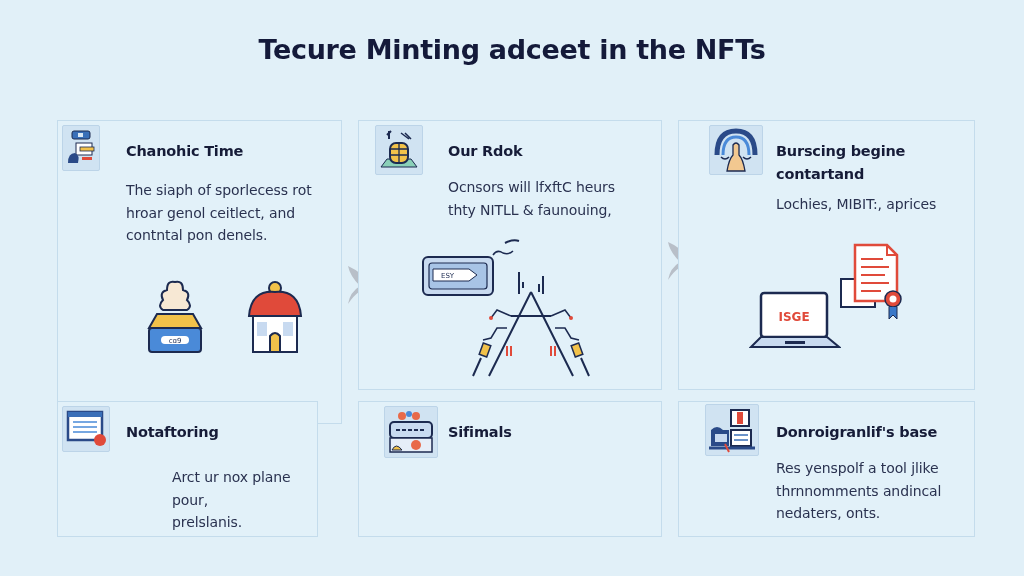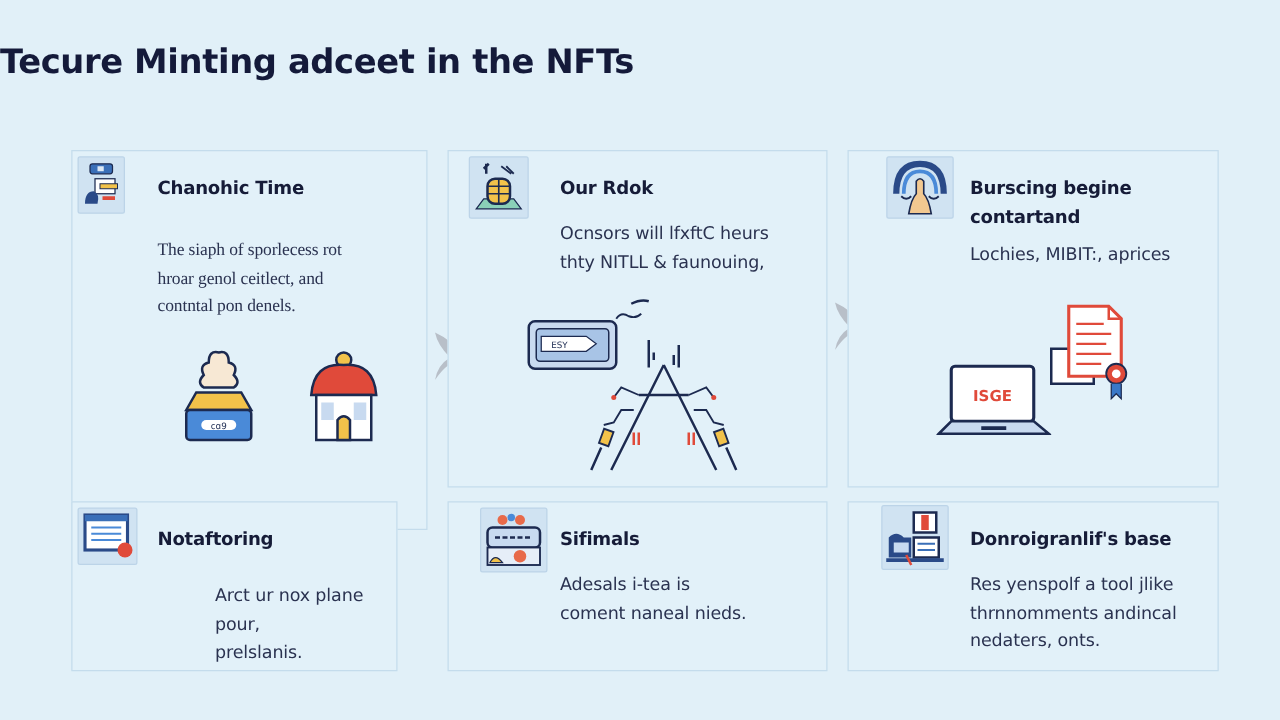--- a/index.html
+++ b/index.html
@@ -5,21 +5,21 @@
   html, body { margin: 0; padding: 0; }
   body {
     width: 1024px; height: 576px; overflow: hidden;
     background: #e1f0f8;
     font-family: "DejaVu Sans", sans-serif;
     color: #1c2440;
     position: relative;
   }
   .title {
     position: absolute; left: 0; right: 0; top: 34px;
-    text-align: left; font-size: 27px; font-weight: bold;
+    text-align: center; font-size: 27px; font-weight: bold;
     color: #141a3a; letter-spacing: -0.3px;
   }
   .card {
     position: absolute;
     background: #e2f1f9;
     border: 1.5px solid #c4dcec;
     box-sizing: border-box;
   }
   .card .icon-box {
     position: absolute; width: 34px; height: 34px;
@@ -47,21 +47,21 @@
     <svg width="34" height="42" viewBox="0 0 34 42">
       <rect x="8" y="4" width="18" height="8" rx="2" fill="#3a6fb8" stroke="#1c2a50" stroke-width="1"></rect>
       <rect x="14" y="6" width="5" height="4" fill="#dbe8f5"></rect>
       <rect x="12" y="16" width="16" height="12" fill="#ffffff" stroke="#1c2a50" stroke-width="1"></rect>
       <rect x="16" y="20" width="14" height="4" fill="#f2c24a" stroke="#1c2a50" stroke-width="0.8"></rect>
       <path d="M4 36 Q4 26 11 26 Q16 28 14 36 Z" fill="#2a4a88"></path>
       <rect x="18" y="30" width="10" height="3" fill="#e04a3a"></rect>
     </svg>
   </div>
   <div class="heading" style="left:68px;top:19px;">Chanohic Time</div>
-  <div class="body" style="left:68px;top:69px;font-family:Liberation Serif, serif;">The siaph of sporlecess rot
+  <div class="body" style="left:68px;top:58px;">The siaph of sporlecess rot
 hroar genol ceitlect, and
 contntal pon denels.</div>
 
   <div class="illus" style="left:85px;top:155px;">
     <svg width="64" height="80" viewBox="0 0 64 80">
       <path d="M20 34 Q14 30 20 24 Q16 16 24 14 Q24 4 32 6 Q40 4 40 14 Q48 16 44 24 Q50 30 44 34 Z" fill="#f7e8d4" stroke="#1c2a50" stroke-width="2"></path>
       <path d="M6 52 L14 38 L50 38 L58 52 Z" fill="#f2c24a" stroke="#1c2a50" stroke-width="2"></path>
       <rect x="6" y="52" width="52" height="24" rx="3" fill="#4a8ad8" stroke="#1c2a50" stroke-width="2"></rect>
       <rect x="18" y="60" width="28" height="8" rx="4" fill="#ffffff"></rect>
       <text x="32" y="67" font-size="7" text-anchor="middle" fill="#1c2a50" font-family="DejaVu Sans, sans-serif">cɑ9</text>
@@ -189,22 +189,20 @@
       <circle cx="30" cy="8" r="4" fill="#e86a4a"></circle>
       <circle cx="23" cy="6" r="3" fill="#4a8ad8"></circle>
       <rect x="4" y="14" width="42" height="16" rx="4" fill="#c8daf0" stroke="#1c2a50" stroke-width="2"></rect>
       <path d="M10 22 L40 22" stroke="#1c2a50" stroke-width="2" stroke-dasharray="4 2"></path>
       <rect x="4" y="30" width="42" height="14" fill="#e6eef8" stroke="#1c2a50" stroke-width="1.5"></rect>
       <path d="M6 42 Q10 34 16 42 Z" fill="#f2c24a" stroke="#1c2a50" stroke-width="1"></path>
       <circle cx="30" cy="37" r="5" fill="#e86a4a"></circle>
     </svg>
   </div>
   <div class="heading" style="left:89px;top:19px;">Sifimals</div>
-  <div class="body" style="left:89px;top:55px;">Adesals i-tea is
-coment naneal nieds.</div>
 </div>
 
 <div class="card" style="left:678px;top:401px;width:297px;height:136px;">
   <div class="icon-box" style="left:26px;top:2px;width:52px;height:50px;">
     <svg width="50" height="48" viewBox="0 0 50 48">
       <rect x="24" y="4" width="18" height="16" fill="#ffffff" stroke="#1c2a50" stroke-width="2"></rect>
       <rect x="30" y="6" width="6" height="12" fill="#e04a3a"></rect>
       <path d="M4 40 L4 24 Q10 18 16 24 L22 24 L22 40 Z" fill="#2a4a88"></path>
       <rect x="8" y="28" width="12" height="8" fill="#c8daf0"></rect>
       <rect x="24" y="24" width="20" height="16" fill="#ffffff" stroke="#1c2a50" stroke-width="2"></rect>

